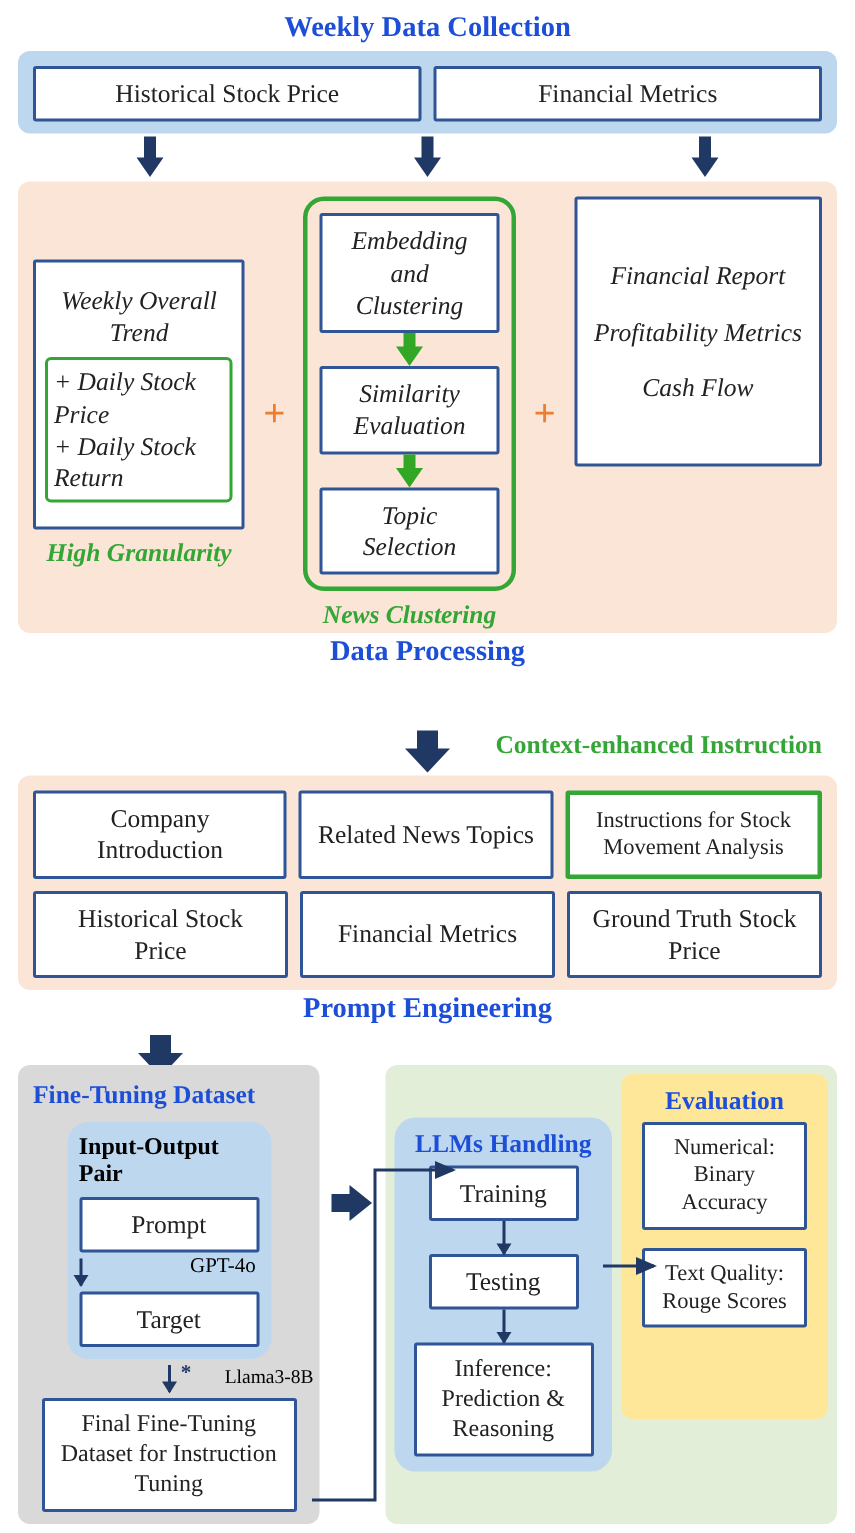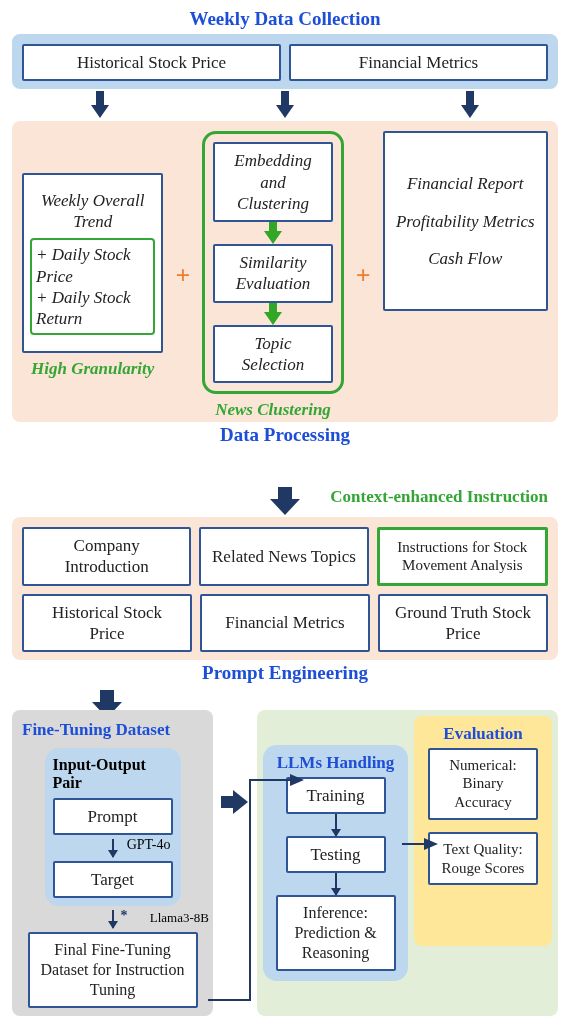--- a/index.html
+++ b/index.html
@@ -316,21 +316,21 @@
 
 <div class="bottom-row" style="position:relative;">
 
   <div class="panel panel-grey ft-panel" style="padding:8px; align-items:center;">
     <div class="section-title" style="font-size:17px; align-self:flex-start; margin-left:2px;">Fine-Tuning Dataset</div>
 
     <div class="panel panel-innerblue" style="width:136px; padding:8px; border-radius:14px; margin-top:4px;">
       <div style="font-weight:bold; font-size:16px; align-self:flex-start;">Input-Output Pair</div>
       <div class="wbox" style="width:120px; margin-top:6px;">Prompt</div>
 
-      <div style="display:flex; align-items:center; height:26px; width:100%; justify-content:center; position:relative;">
+      <div style="display:flex; align-items:center; height:26px; width:100%; justify-content:flex-start; position:relative;">
         <div class="thin-down-line"></div>
         <div style="position:absolute; right:2px; top:2px; font-size:14px;">GPT-4o</div>
       </div>
 
       <div class="wbox" style="width:120px;">Target</div>
     </div>
 
     <div style="display:flex; align-items:center; height:26px; width:100%; justify-content:center; position:relative;">
       <div class="thin-down-line"></div>
       <span class="small-star" style="position:absolute; left:calc(50% + 8px); top:2px;">*</span>

